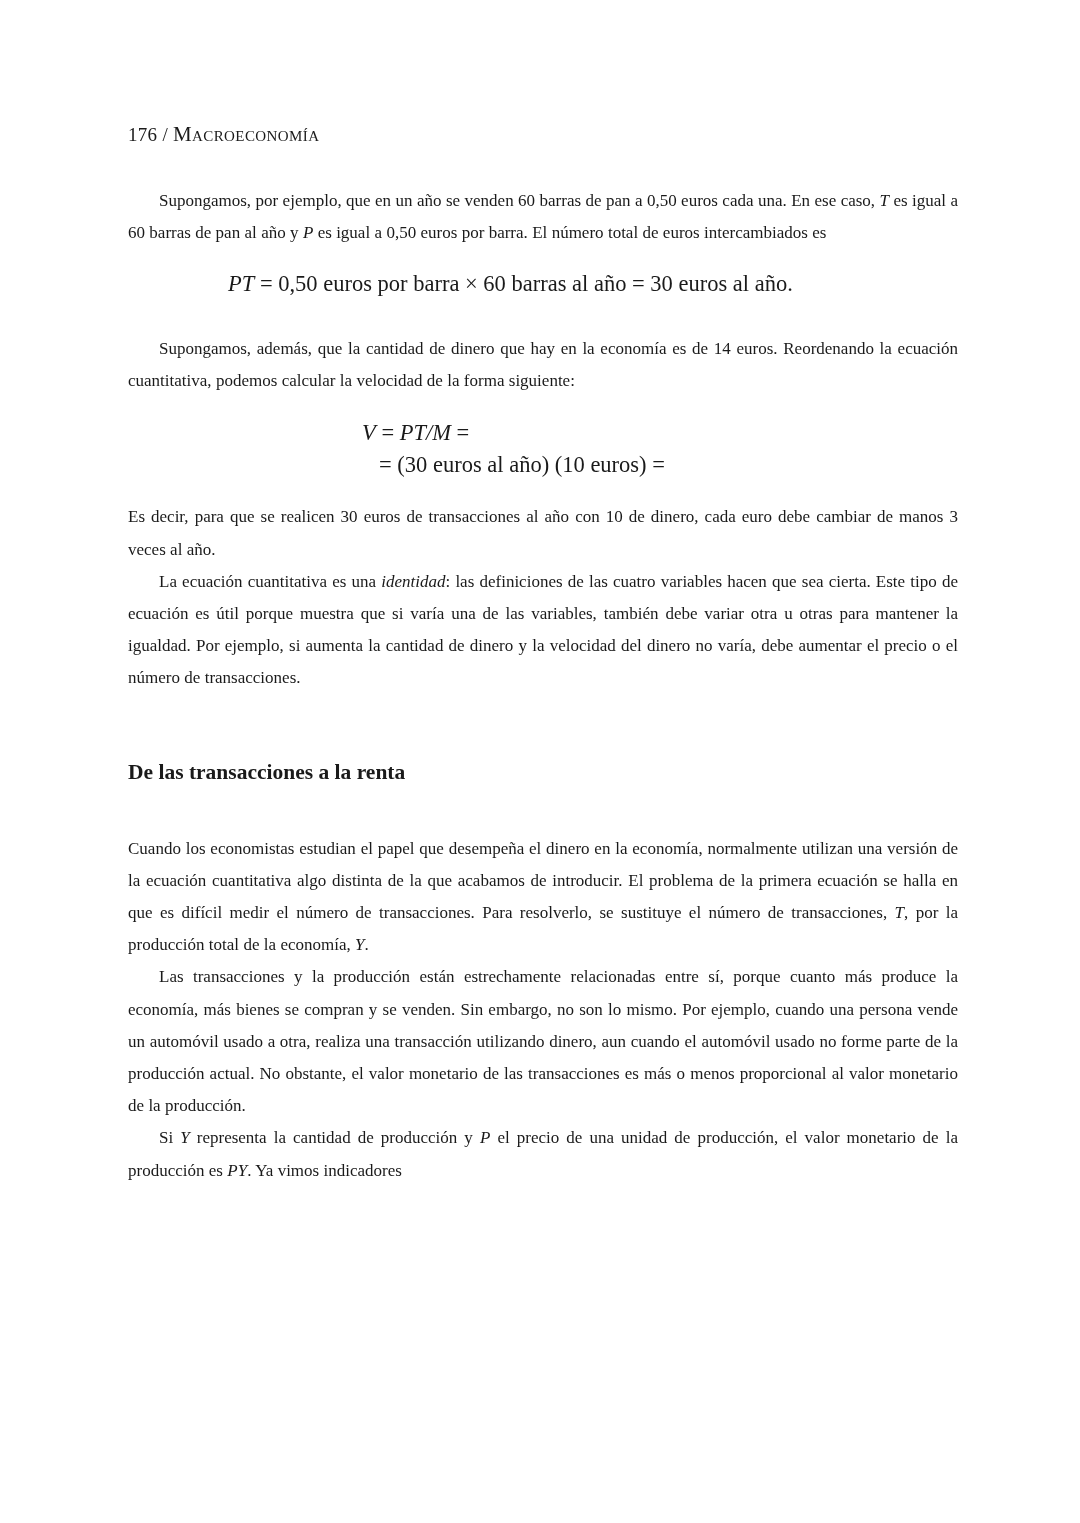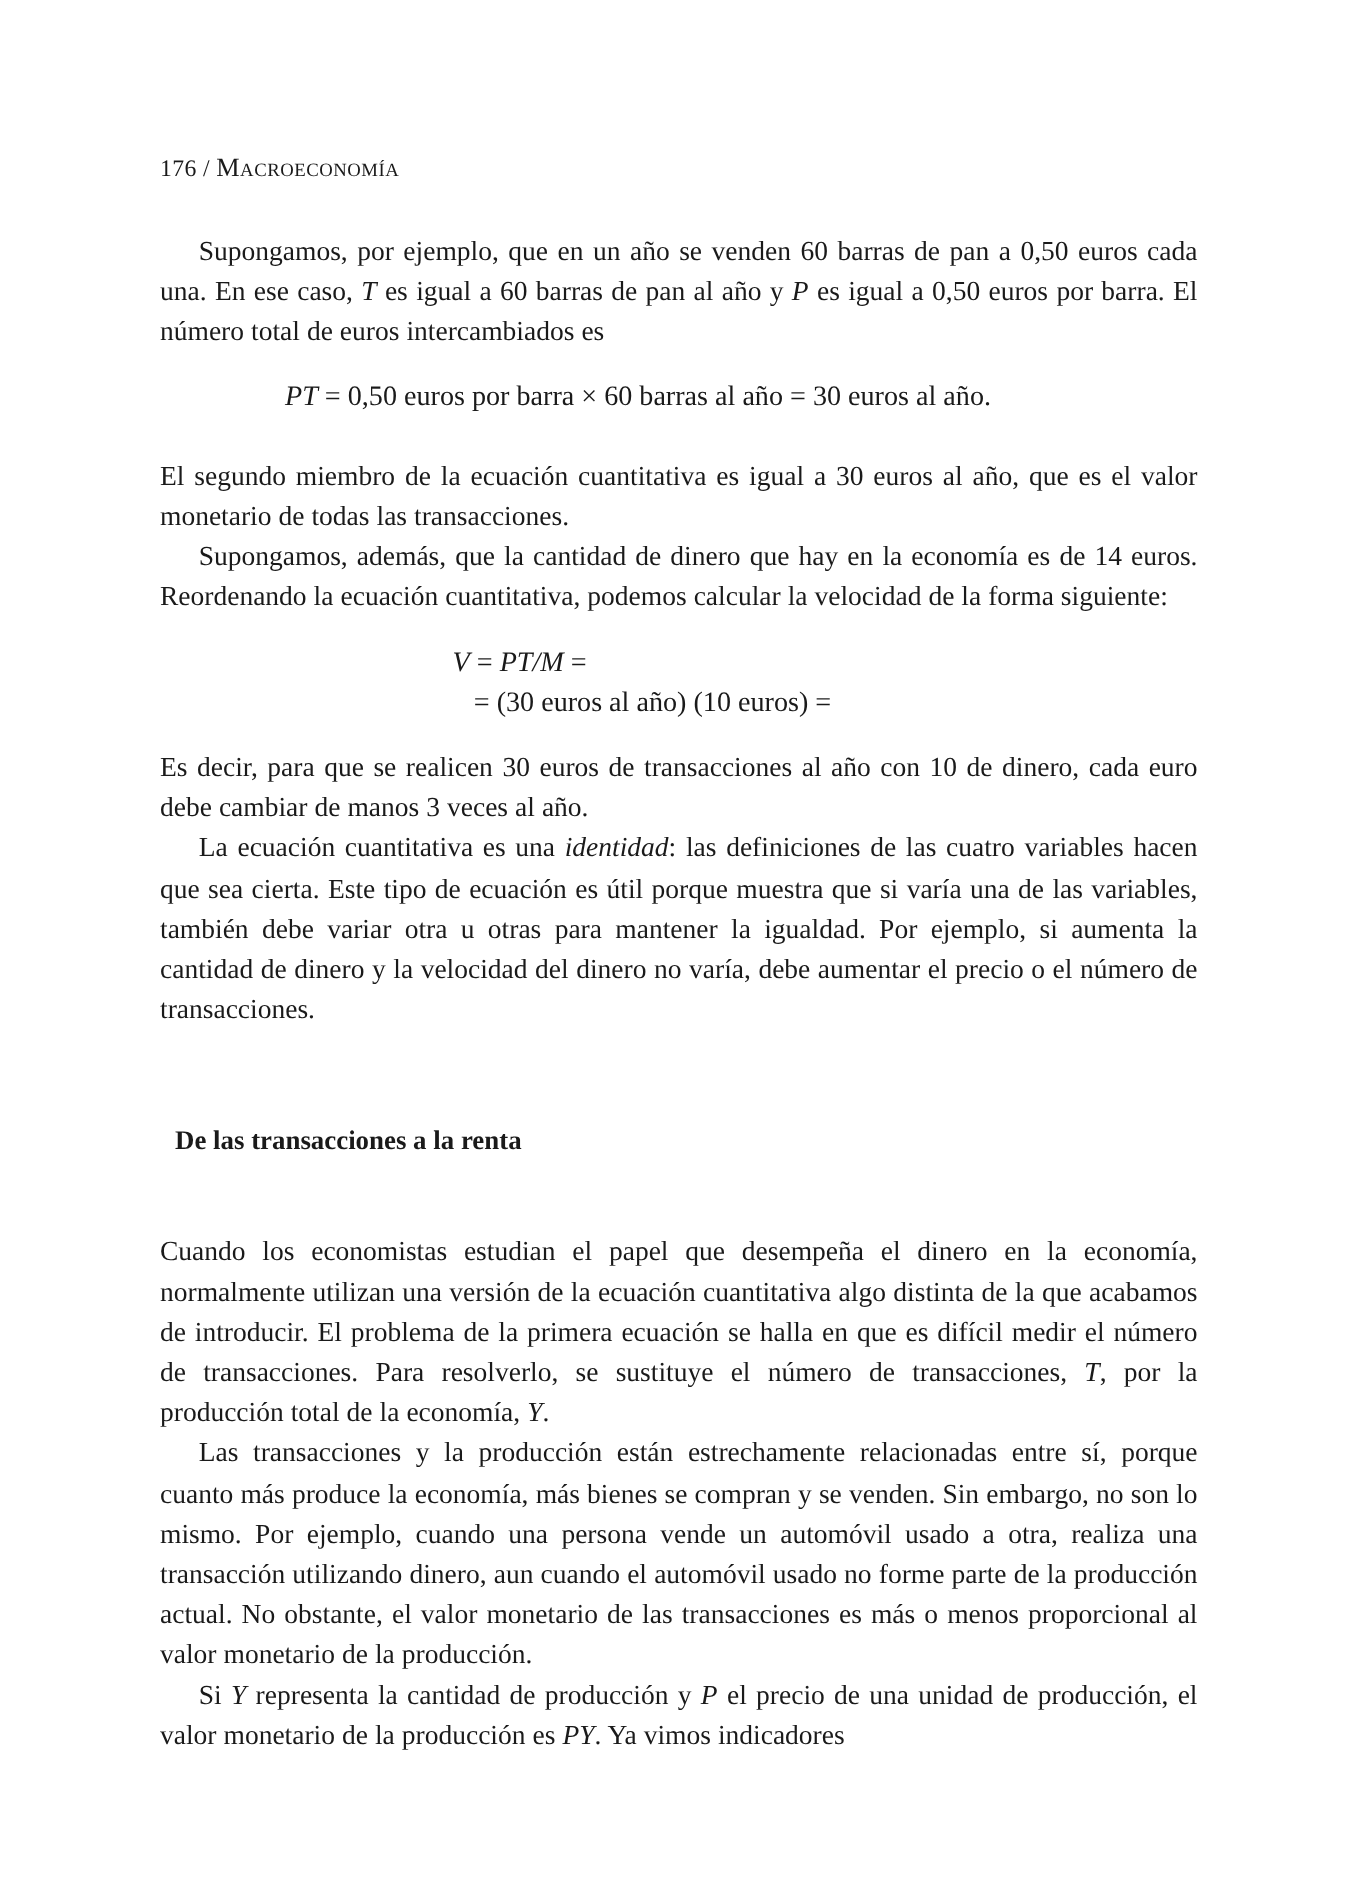--- a/index.html
+++ b/index.html
@@ -45,21 +45,21 @@
     margin: 0 5px;
   }
   .running-head .smallcaps {
     font-variant: small-caps;
     font-size: 21px;
     letter-spacing: 0.4px;
   }
 
   
   p.body-par {
-    font-size: 22px;
+    font-size: 17px;
     line-height: 32.2px;
     text-align: justify;
     text-justify: inter-word;
     margin: 0;
     hyphens: manual;
     word-spacing: 0.1px;
   }
   p.indent {
     text-indent: 31px;
   }
@@ -90,42 +90,41 @@
 
   i, .it {
     font-style: italic;
   }
 
   
   h3.section-heading {
     font-size: 21.5px;
     font-weight: bold;
     line-height: 30px;
-    margin: 12px;
+    margin: 0;
     text-align: left;
   }
 
   .sp-before-heading { height: 62px; }
   .sp-after-heading  { height: 46px; }
 </style>
 </head>
 <body>
 
 <div class="page">
   <div class="content">
 
     <div class="running-head">
       <span class="folio">176</span><span class="sep">/</span><span class="smallcaps">Macroeconomía</span>
     </div>
 
     <p class="body-par indent"><span>Supongamos, por ejemplo, que en un año se venden 60 barras de pan a 0,50 euros cada una. En ese caso, </span><i>T</i><span> es igual a 60 barras de pan al año y </span><i>P</i><span> es igual a 0,50 euros por barra. El número total de euros intercambiados es</span></p>
 
     <div class="eq-single"><i>PT</i><span> = 0,50 euros por barra × 60 barras al año = 30 euros al año.</span></div>
 
-    <p class="body-par noindent">El segundo miembro de la ecuación cuantitativa es igual a 30 euros al año, que es el valor monetario de todas las transacciones.</p>
 
     <p class="body-par indent">Supongamos, además, que la cantidad de dinero que hay en la economía es de 14 euros. Reordenando la ecuación cuantitativa, podemos calcular la velocidad de la forma siguiente:</p>
 
     <div class="eq-block">
       <div class="eq-line"><i>V</i><span> = </span><i>PT/M</i><span> =</span></div>
       <div class="eq-line cont">= (30 euros al año)  (10 euros) =</div>
     </div>
 
     <p class="body-par noindent">Es decir, para que se realicen 30 euros de transacciones al año con 10  de dinero, cada euro debe cambiar de manos 3 veces al año.</p>
 

